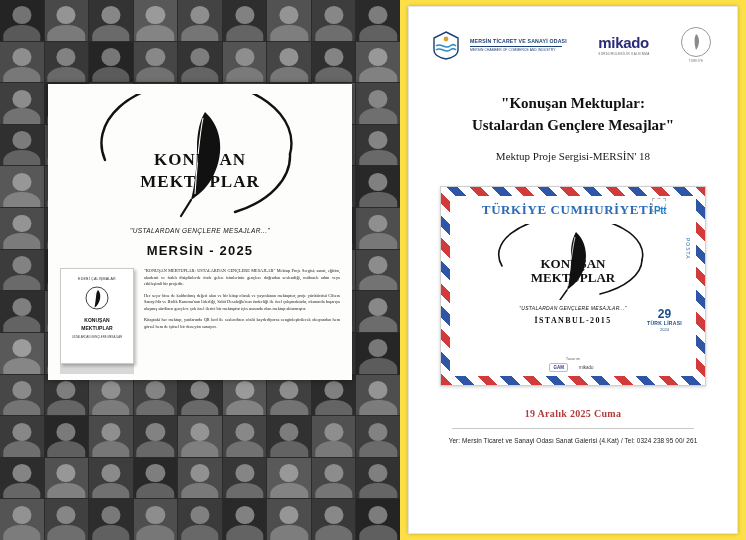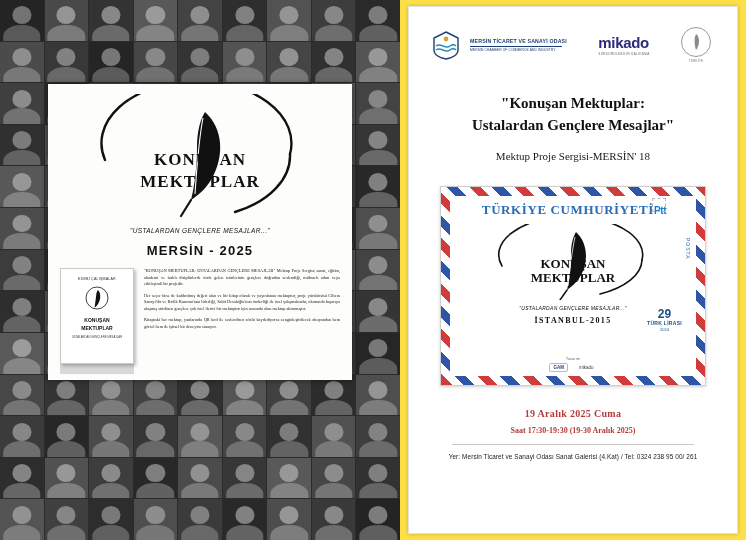--- a/index.html
+++ b/index.html
@@ -591,21 +591,20 @@
             <div class="env-foot-logos">
               <div class="env-foot-logo">GAM</div>
               <div class="env-foot-logo plain">mikado</div>
             </div>
           </div>
         </div>
       </div>
 
       <div class="info-block">
         <div class="info-date">19 Aralık 2025 Cuma</div>
-        <div class="info-time">Saat 17:30-19:30   (19-30 Aralık 2025)</div>
         <div class="info-rule"></div>
         <div class="info-venue">Yer: Mersin Ticaret ve Sanayi Odası Sanat Galerisi (4.Kat) / Tel: 0324 238 95 00/ 261</div>
       </div>
 
     </div>
   </div>
 
 </div>
 
 </body></html>

